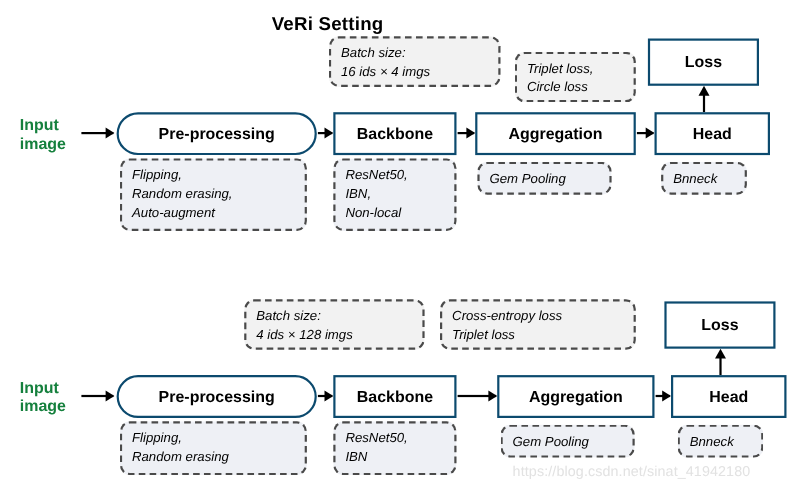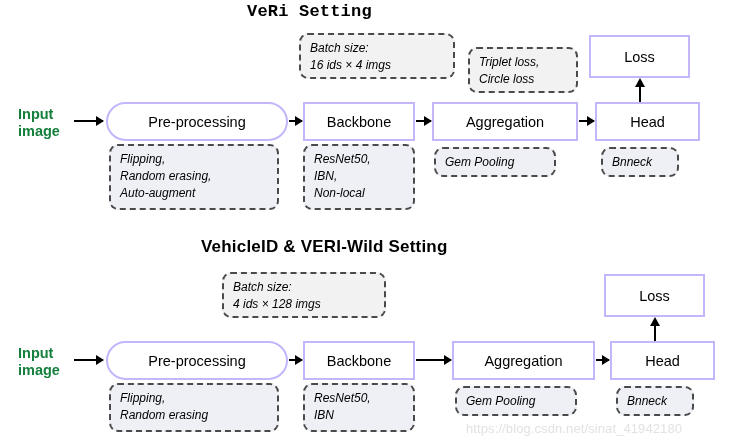--- a/index.html
+++ b/index.html
@@ -26,26 +26,26 @@
     font-size: 17px;
     color: #000000;
     letter-spacing: 0.2px;
     white-space: nowrap;
   }
 
   
   .stage {
     position: absolute;
     box-sizing: border-box;
-    border: 2px solid #c4b5fd;
+    border: 2px solid #0c4a6e;
     background: #ffffff;
     display: flex;
     align-items: center;
     justify-content: center;
-    font-weight: normal;
+    font-weight: bold;
     font-size: 14.5px;
     color: #000000;
     white-space: nowrap;
   }
   .stage.pill {
     border-radius: 22px;
     text-align: right;
   }
 
   
@@ -113,21 +113,21 @@
     color: #e2e2e2;
     white-space: nowrap;
     letter-spacing: 0.1px;
   }
 </style>
 </head>
 <body>
 
 <div id="canvas">
 
-  <div class="section-title" style="left:247px; top:2px;font-family:Liberation Mono, monospace;">VeRi Setting</div>
+  <div class="section-title" style="left:247px; top:12px;">VeRi Setting</div>
 
   <div class="note gray" style="left:299px; top:33px; width:156px; height:46px;">Batch size:
 16 ids  × 4 imgs</div>
 
   <div class="note gray" style="left:468px; top:47px; width:110px; height:46px;">Triplet loss,
 Circle loss</div>
 
   <div class="stage" style="left:589px; top:35px; width:101px; height:43px;">Loss</div>
 
   <div class="arrow-v-up" style="left:639px; top:86px; height:16px;"></div>
@@ -156,25 +156,26 @@
 Auto-augment</div>
 
   <div class="note" style="left:303px; top:144px; width:112px; height:66px;">ResNet50,
 IBN,
 Non-local</div>
 
   <div class="note" style="left:434px; top:147px; width:122px; height:30px;">Gem Pooling</div>
 
   <div class="note" style="left:601px; top:147px; width:78px; height:30px;">Bnneck</div>
 
-  <div class="section-title" style="left:201px; top:237px;">VehicleID &amp; VERI-Wild Setting</div>
 
   <div class="note gray" style="left:222px; top:272px; width:164px; height:46px;">Batch size:
 4 ids × 128 imgs</div>
 
+  <div class="note gray" style="left:400px; top:272px; width:178px; height:46px;">Cross-entropy loss
+Triplet loss</div>
 
   <div class="stage" style="left:604px; top:274px; width:101px; height:43px;">Loss</div>
 
   <div class="arrow-v-up" style="left:654px; top:325px; height:16px;"></div>
 
   <div class="plain-label" style="left:18px; top:345px;">Input
 image</div>
 
   <div class="arrow-h" style="left:74px; top:359px; width:29px;"></div>
 

